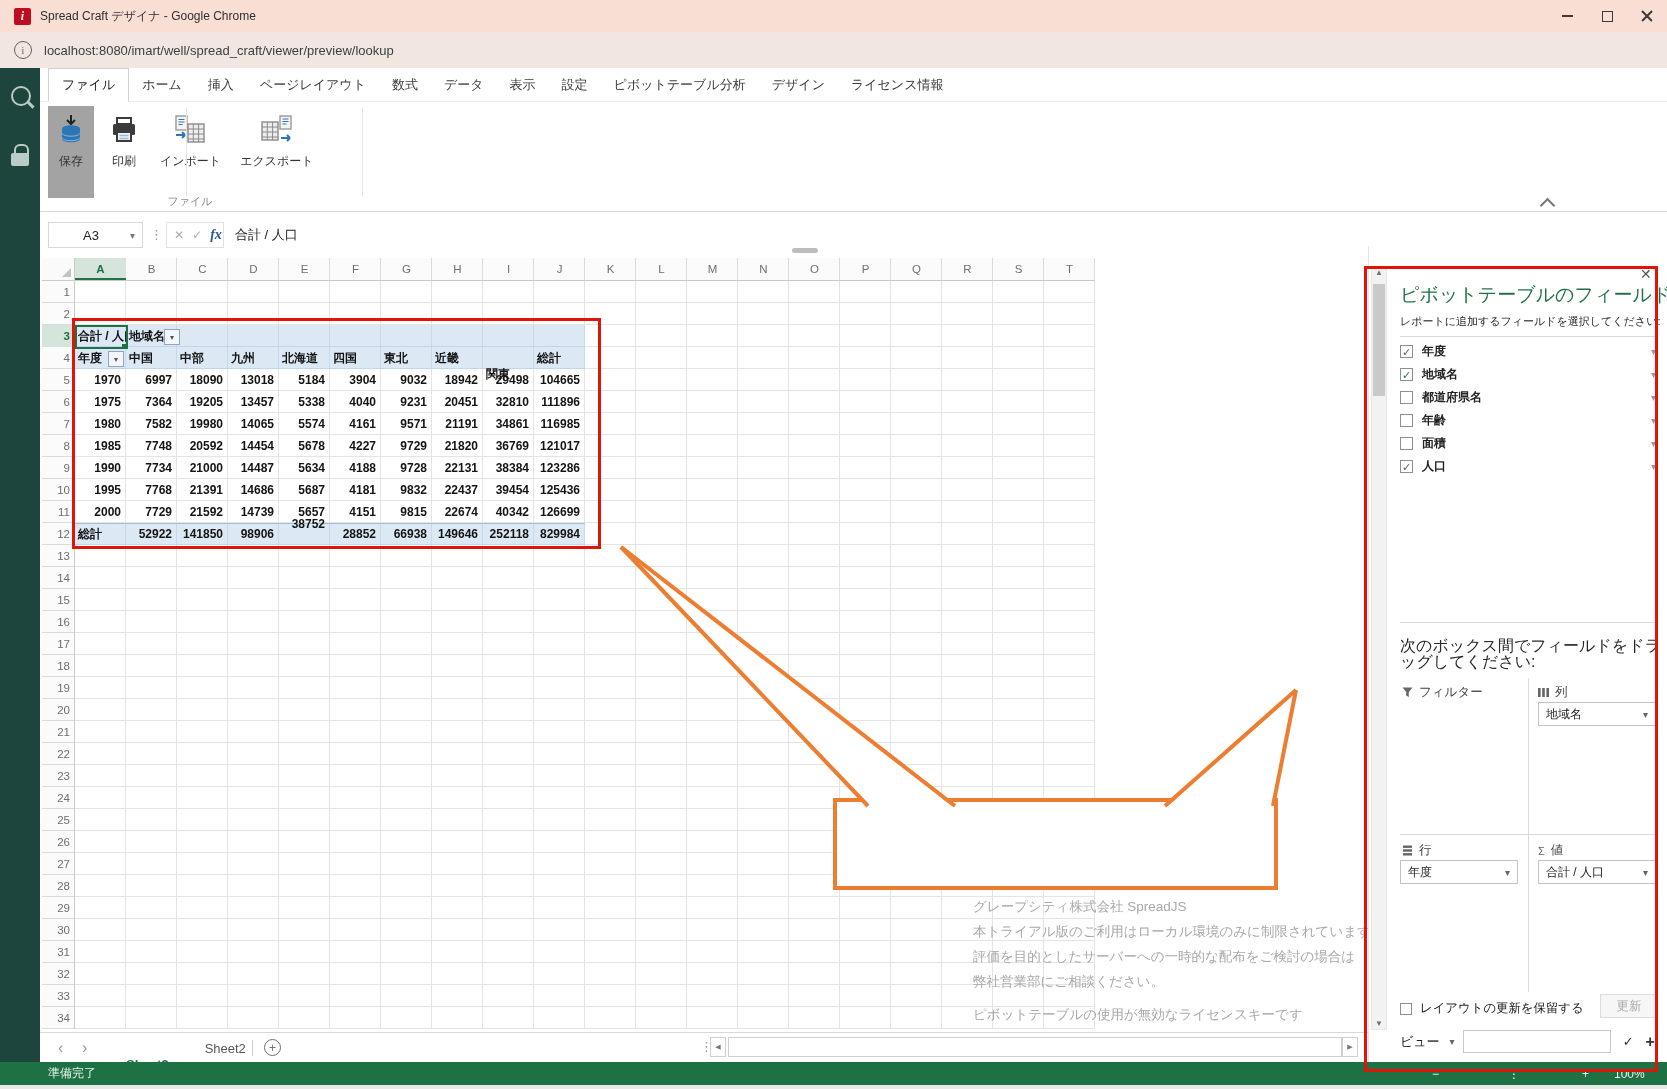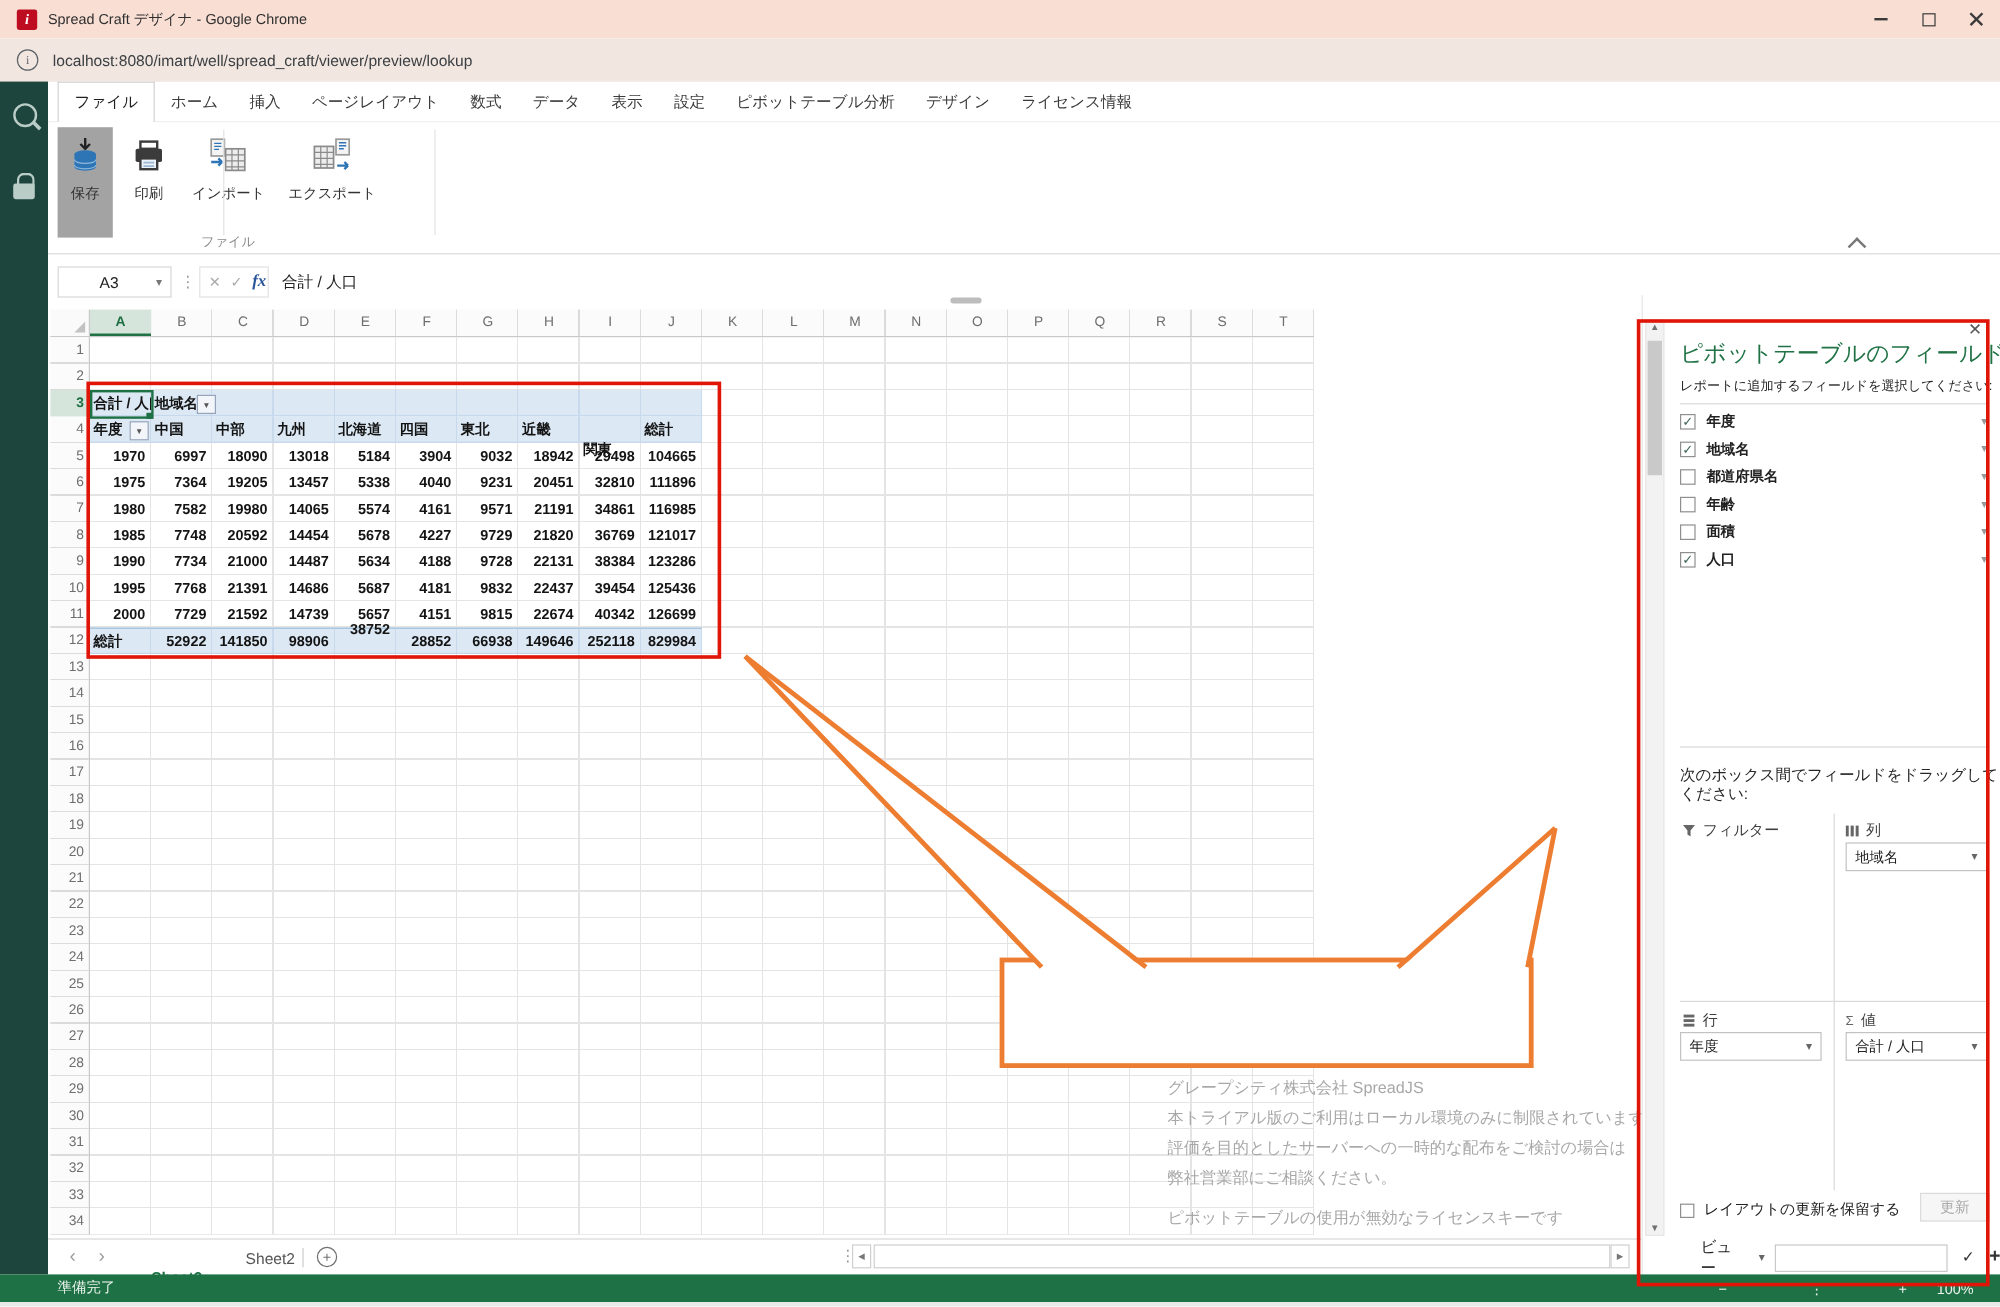--- a/index.html
+++ b/index.html
@@ -112,33 +112,33 @@
   .p-close{left:1640px;top:266px;font-size:14px;color:#555;z-index:12;}
   .p-title{left:1400px;top:282px;font-size:19px;color:#217346;white-space:nowrap;z-index:12;}
   .p-sub{left:1400px;top:314px;font-size:11px;color:#262626;white-space:nowrap;z-index:12;}
   .p-hr{height:1px;background:#D9D9D9;z-index:12;}
   .fields{left:1400px;top:340px;width:256px;z-index:12;}
   .fieldrow{height:23px;display:flex;align-items:center;}
   .cb{width:13px;height:13px;border:1px solid #8F8F8F;margin-right:9px;font-size:11px;line-height:12px;
       text-align:center;color:#44685A;box-sizing:border-box;background:#fff;flex:none;}
   .flabel{font-size:12px;color:#222;font-weight:600;}
   .fcaret{margin-left:auto;color:#999;font-size:10px;}
-  .p-hint{left:1400px;top:638px;width:268px;font-size:13px;color:#262626;line-height:16px;z-index:12;}
+  .p-hint{left:1400px;top:638px;width:268px;font-size:16px;color:#262626;line-height:16px;z-index:12;}
   .qline{background:#D9D9D9;z-index:12;}
   .qhdr{position:absolute;font-size:12.5px;color:#3F3F3F;display:flex;gap:6px;align-items:center;z-index:12;}
   .qicon{color:#666;font-size:11px;display:flex;align-items:center;}
   .qbox{position:absolute;width:118px;height:24px;border:1px solid #C2C2C2;background:#fff;display:flex;
         align-items:center;padding:0 7px;font-size:12px;color:#222;box-sizing:border-box;z-index:12;}
   .qbox .fcaret{font-size:10px;color:#666;}
   .deferrow{left:1400px;top:1000px;display:flex;align-items:center;z-index:12;}
   .deferrow .cb{width:12px;height:12px;margin-right:8px;}
   .deferlabel{font-size:12.4px;color:#222;}
   .updatebtn{left:1600px;top:994px;width:58px;height:24px;background:#F6F6F6;border:1px solid #DBDBDB;
              display:flex;align-items:center;justify-content:center;font-size:12.4px;color:#ABABAB;box-sizing:border-box;z-index:12;}
-  .viewrow{left:1400px;top:1030px;display:flex;align-items:center;z-index:12;margin-left:17px;}
+  .viewrow{left:1400px;top:1030px;display:flex;align-items:center;z-index:12;}
   .viewlabel{font-size:13px;color:#222;}
   .viewcaret{margin-left:10px;color:#666;font-size:10px;}
   .viewinput{margin-left:8px;width:148px;height:23px;border:1px solid #C9C9C9;background:#fff;box-sizing:border-box;}
   .viewok{margin-left:12px;color:#333;font-size:13px;}
   .viewadd{margin-left:12px;color:#333;font-size:16px;font-weight:bold;}
 
   
   .tabbar{left:40px;top:1032px;width:1627px;height:30px;background:#fff;border-top:1px solid #D7D7D7;box-sizing:border-box;}
   .tb-nav{position:absolute;top:0;height:30px;display:flex;align-items:center;color:#9A9A9A;font-size:16px;}
   .sheettabs{position:absolute;left:68px;top:0;height:30px;display:flex;}

